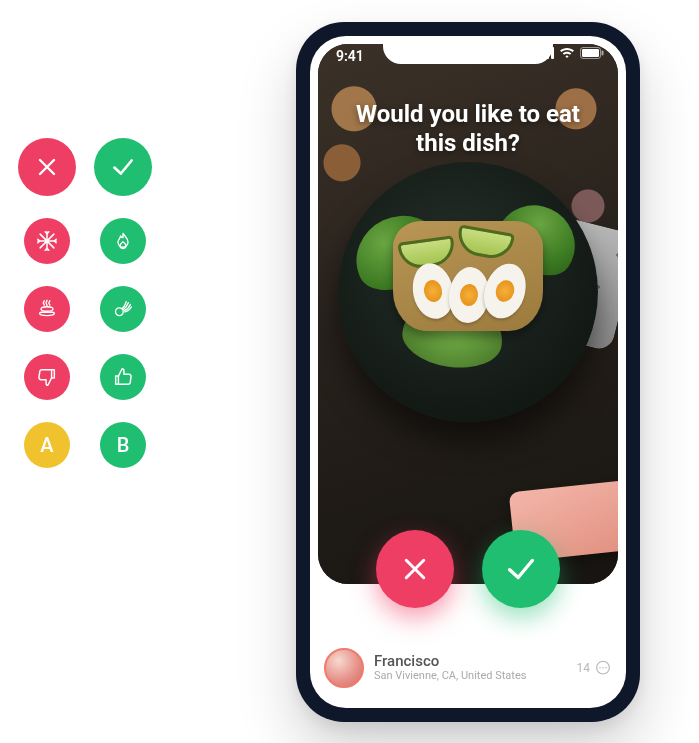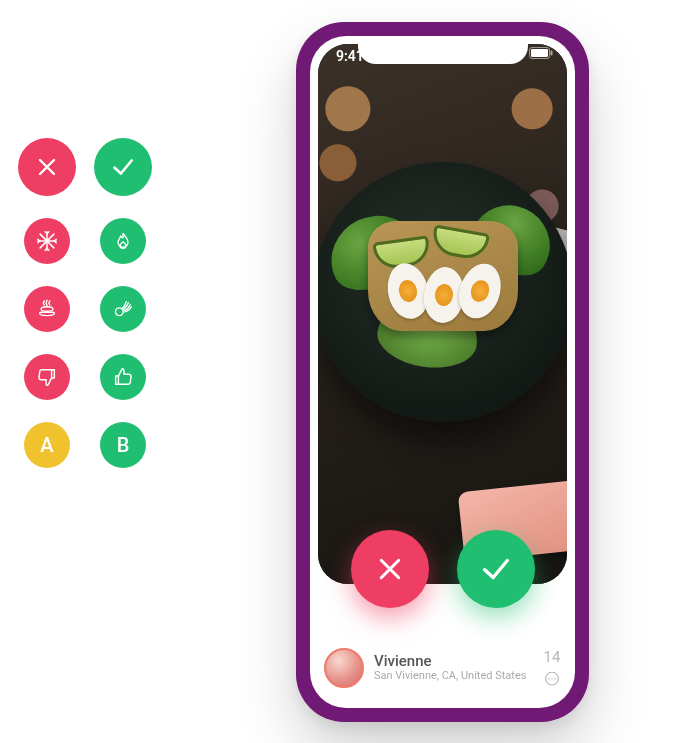--- a/index.html
+++ b/index.html
@@ -39,23 +39,23 @@
   .green  { background: #1fbe70; }
   .yellow { background: #f0c32e; }
   .circle-btn svg { display: block; }
   .letter { font-size: 20px; font-weight: 500; }
 
   
   .phone {
     position: absolute;
     left: 296px;
     top: 22px;
-    width: 293px;
+    width: 344px;
     height: 700px;
-    background: #701a75;
+    background: #0f172a;
     border-radius: 48px;
     box-shadow: 0 30px 60px rgba(0,0,0,0.18), 0 6px 14px rgba(0,0,0,0.08);
     padding: 14px;
   }
   .screen {
     width: 100%;
     height: 100%;
     border-radius: 36px;
     background: #fff;
     position: relative;
@@ -247,21 +247,21 @@
     background: radial-gradient(circle at 35% 30%, #f7d9d0 0%, #e7938b 55%, #d46a63 100%);
     border: 2px solid #f07a6b;
     margin-right: 10px;
     flex: 0 0 auto;
   }
   .user-text { flex: 1 1 auto; line-height: 1.15; }
   .user-name { font-size: 15px; color: #555; font-weight: 500; }
   .user-loc  { font-size: 11px; color: #aaa; }
   .comments {
     display: flex; align-items: center; gap: 4px;
-    color: #b8b8b8; font-size: 15px; flex-direction: column;
+    color: #b8b8b8; font-size: 12px;
   }
   .comments svg { display:block; }
 </style>
 </head>
 <body>
 
 <div class="icon-grid">
 
   <div class="circle-btn lg red">
     <svg width="24" height="24" viewBox="0 0 24 24" fill="none" stroke="#fff" stroke-width="2.4" stroke-linecap="round">
@@ -364,39 +364,40 @@
         <div class="toast">
           <div class="avocado a1"></div>
           <div class="avocado a2"></div>
           <div class="egg e1"></div>
           <div class="egg e2"></div>
           <div class="egg e3"></div>
         </div>
       </div>
       <div class="salt-block"></div>
 
+      <div class="question">Would you like to eat this dish?</div>
     </div>
 
     <div class="action-row">
       <div class="action-btn red">
         <svg width="30" height="30" viewBox="0 0 24 24" fill="none" stroke="#fff" stroke-width="2.4" stroke-linecap="round">
           <path d="M5 5 L19 19 M19 5 L5 19"></path>
         </svg>
       </div>
       <div class="action-btn green">
         <svg width="34" height="34" viewBox="0 0 24 24" fill="none" stroke="#fff" stroke-width="2.4" stroke-linecap="round" stroke-linejoin="round">
           <path d="M4 12.5 L10 18 L20 6"></path>
         </svg>
       </div>
     </div>
 
     <div class="user-row">
       <div class="avatar"></div>
       <div class="user-text">
-        <div class="user-name">Vivienne</div>
+        <div class="user-name">Francisco</div>
         <div class="user-loc">San Vivienne, CA, United States</div>
       </div>
       <div class="comments">
         <span>14</span>
         <svg width="18" height="18" viewBox="0 0 24 24" fill="none" stroke="#b8b8b8" stroke-width="1.6">
           <circle cx="12" cy="11.5" r="8.5"></circle>
           <circle cx="8" cy="11.5" r="1" fill="#b8b8b8" stroke="none"></circle>
           <circle cx="12" cy="11.5" r="1" fill="#b8b8b8" stroke="none"></circle>
           <circle cx="16" cy="11.5" r="1" fill="#b8b8b8" stroke="none"></circle>
         </svg>

